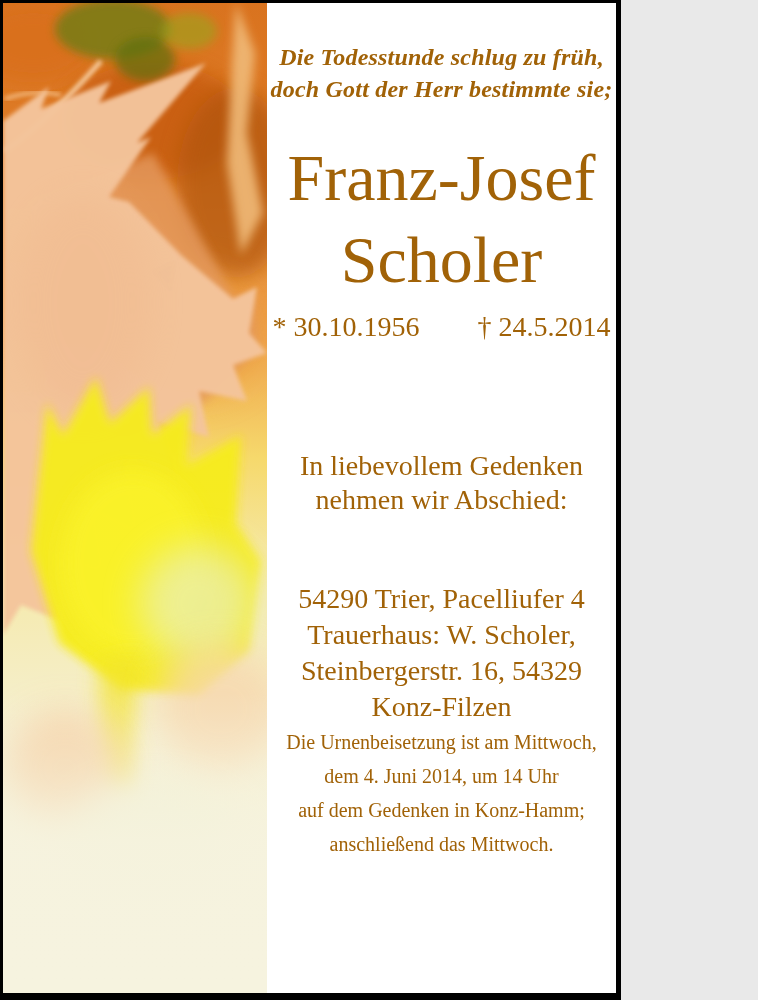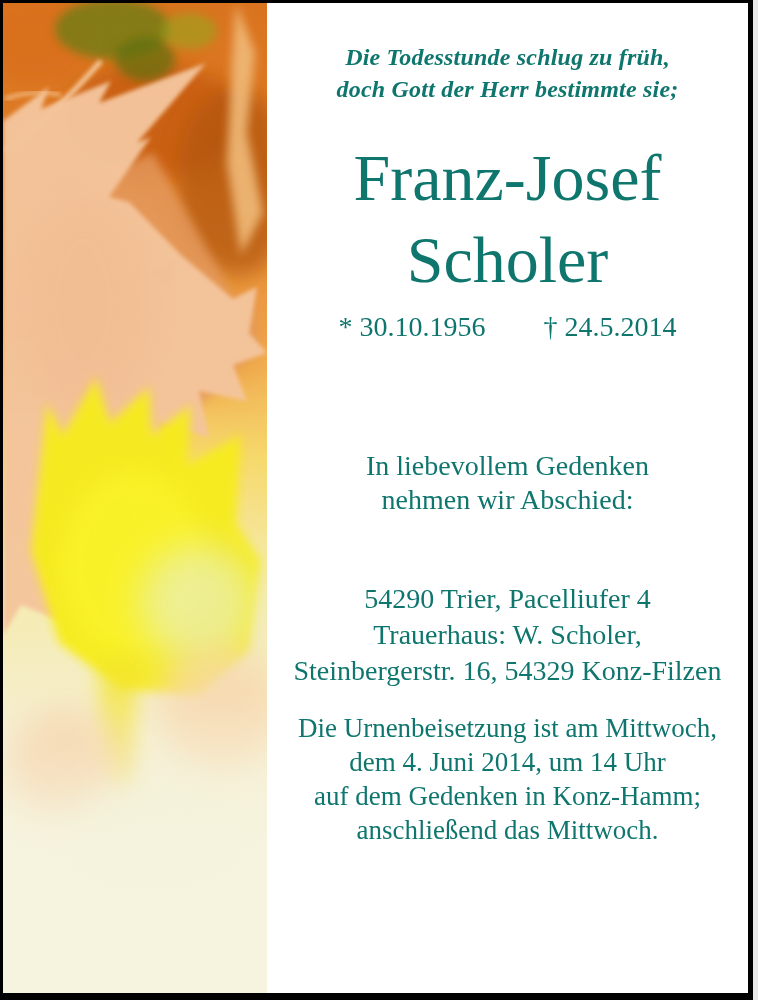--- a/index.html
+++ b/index.html
@@ -1,25 +1,25 @@
 <!DOCTYPE html>
 <html><head>
 <meta charset="utf-8">
 <style>
   html,body{margin:0;padding:0;background:#e9e9e9;}
   .page{
     position:relative;
-    width:753px;height:1000px;
+    width:621px;height:1000px;
     box-sizing:border-box;
     background:#ffffff;
     border-style:solid;border-color:#000;
     border-width:3px 5px 7px 3px;
     overflow:hidden;
     font-family:"Liberation Serif","DejaVu Serif",serif;
-    color:#0f766e;
+    color:#a16207;
   }
   .artwork{
     position:absolute;left:0;top:0;
     width:264px;height:990px;
     overflow:hidden;
   }
   .textcol{
     position:absolute;left:264px;top:0;right:0;bottom:0;
     text-align:center;
   }
@@ -45,22 +45,21 @@
   }
   .mourners{
     margin-top:10px;
     font-size:28px;line-height:34px;
   }
   .address{
     margin-top:64px;
     font-size:28px;line-height:36px;
   }
   .ceremony{
-    margin-top:22px;
-    font-size:27px;line-height:34px;
+    font-size:20px;line-height:34px;
   }
 </style>
 </head>
 <body>
 
 <div class="page">
 
   <div class="artwork">
     <svg width="264" height="990" viewBox="0 0 264 990" xmlns="http://www.w3.org/2000/svg">
       <defs>

